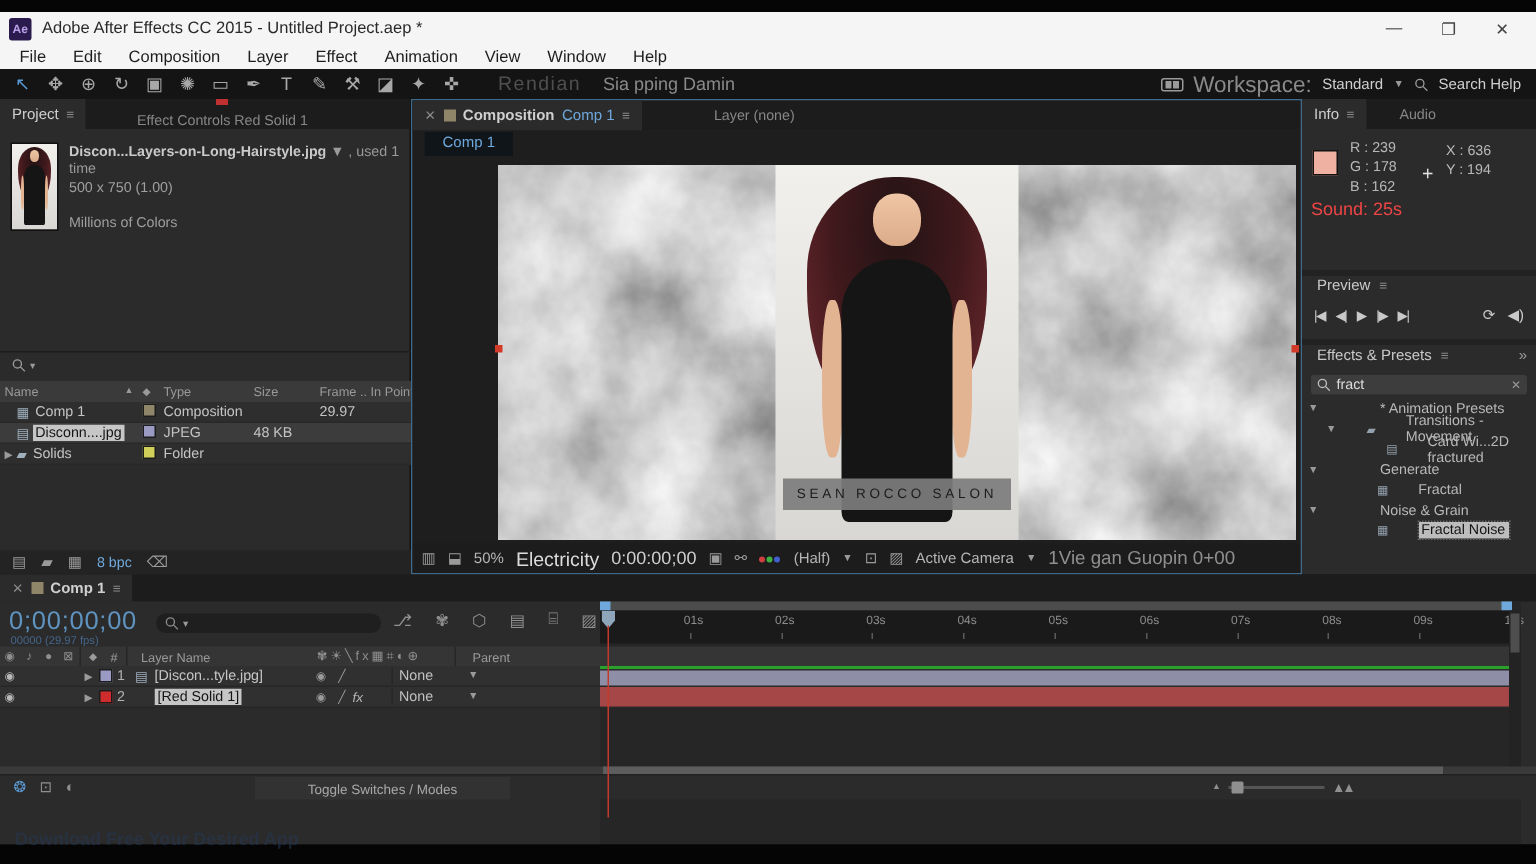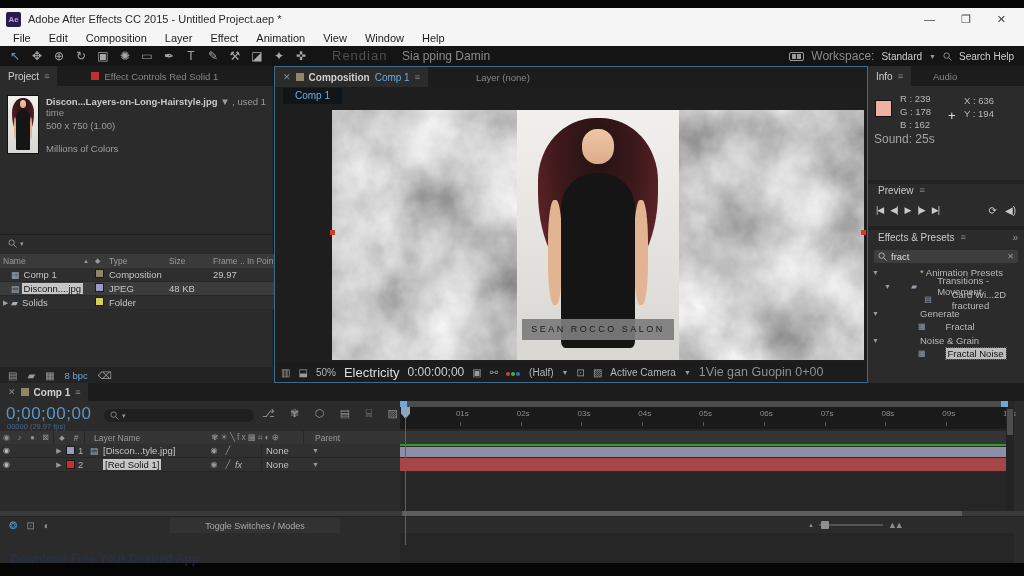--- a/index.html
+++ b/index.html
@@ -25,21 +25,21 @@
   #menubar { left:0; top:30px; width:1024px; height:16px; background:#f5f5f5; display:flex; align-items:center; padding-left:4px; }
   #menubar .menu-item { color:#1d1d1d; font-size:11px; padding:0 9px; }
 
   
   #tooltoolbar { left:0; top:46px; width:1024px; height:20px; background:#141414; display:flex; align-items:center; }
   .tool { color:#a8a8a8; font-size:12px; width:22px; text-align:center; }
   .tool.active { color:#5b9bd5; }
   .tb-overlay1 { position:absolute; left:332px; top:2px; color:#4f4f4f; font-size:13px; letter-spacing:1px; }
   .tb-overlay2 { position:absolute; left:402px; top:3px; color:#8a8a8a; font-size:12px; }
   #workspace-area { margin-left:auto; display:flex; align-items:center; gap:7px; padding-right:10px; }
-  #workspace-area .dim { color:#8a8a8a; font-size:12px; }
+  #workspace-area .dim { color:#8a8a8a; font-size:15px; }
   #workspace-area .val { color:#cfcfcf; font-size:10px; }
   .caret { color:#9a9a9a; font-size:7px; }
   .mag { width:9px; height:9px; display:inline-block; }
   .ws-icon { width:15px; height:9px; border:1px solid #9a9a9a; border-radius:2px; position:relative; }
   .ws-icon:before { content:""; position:absolute; left:2px; top:1px; width:4px; height:5px; background:#9a9a9a; }
   .ws-icon:after { content:""; position:absolute; right:2px; top:1px; width:4px; height:5px; background:#9a9a9a; }
 
   
   .ptabs { height:20px; background:#1c1c1c; display:flex; align-items:stretch; }
   .ptab { display:flex; align-items:center; gap:5px; padding:4px 8px; font-size:10px; color:#cfcfcf; background:#2b2b2b; }
@@ -109,21 +109,21 @@
 
   
   #right-panels { left:868px; top:66px; width:156px; height:317px; background:#2b2b2b; }
   .rp-row { position:absolute; left:0; width:156px; }
   #info-tabs { top:0; height:20px; }
   #info-content { top:20px; height:90px; font-size:9.5px; color:#b8b8b8; }
   #info-swatch { position:absolute; left:7px; top:14px; width:17px; height:17px; border:1px solid #111; }
   #info-rgb { position:absolute; left:32px; top:6px; line-height:13px; }
   #info-xy { position:absolute; left:96px; top:8px; line-height:13px; }
   #info-cross { position:absolute; left:80px; top:22px; color:#e0e0e0; font-size:13px; }
-  #info-overlay { position:absolute; left:6px; top:46px; color:#a3a3a3; font-size:12px; }
+  #info-overlay { position:absolute; left:6px; top:46px; color:#ef4444; font-size:12px; }
   #preview-header { top:114px; height:16px; background:#2b2b2b; border-top:4px solid #222;
     display:flex; align-items:center; gap:6px; padding-left:10px; color:#c9c9c9; }
   #preview-buttons { top:134px; height:20px; display:flex; align-items:center; gap:7px; padding-left:8px;
     color:#c9c9c9; font-size:9px; }
   #preview-buttons .tp { letter-spacing:-1px; }
   #preview-buttons .right { margin-left:auto; padding-right:8px; display:flex; gap:8px; font-size:10px; }
   #fx-header { top:160px; height:18px; background:#2b2b2b; border-top:4px solid #222;
     display:flex; align-items:center; gap:6px; padding-left:10px; color:#c9c9c9; }
   #fx-header .chev { margin-left:auto; padding-right:6px; color:#9a9a9a; }
   #fx-search { top:182px; height:16px; display:flex; align-items:center; }
@@ -271,21 +271,21 @@
     </div>
   </div>
 </div>
 
 <div id="project-panel" class="abs">
   <div class="ptabs">
     <div class="ptab">
       <span>Project</span>
       <span class="ham">≡</span>
     </div>
-    <div class="ptab-inactive" style="margin-left:26px;">
+    <div class="ptab-inactive" style="margin-left:26px;flex-direction:column;">
       <span class="swatch8" style="background:#c03030;"></span>
       <span>Effect Controls Red Solid 1</span>
     </div>
   </div>
   <div id="proj-preview">
     <div id="proj-thumb" class="photo">
       <div class="hair"></div>
       <div class="face"></div>
       <div class="arm-l"></div>
         <div class="arm-r"></div>

